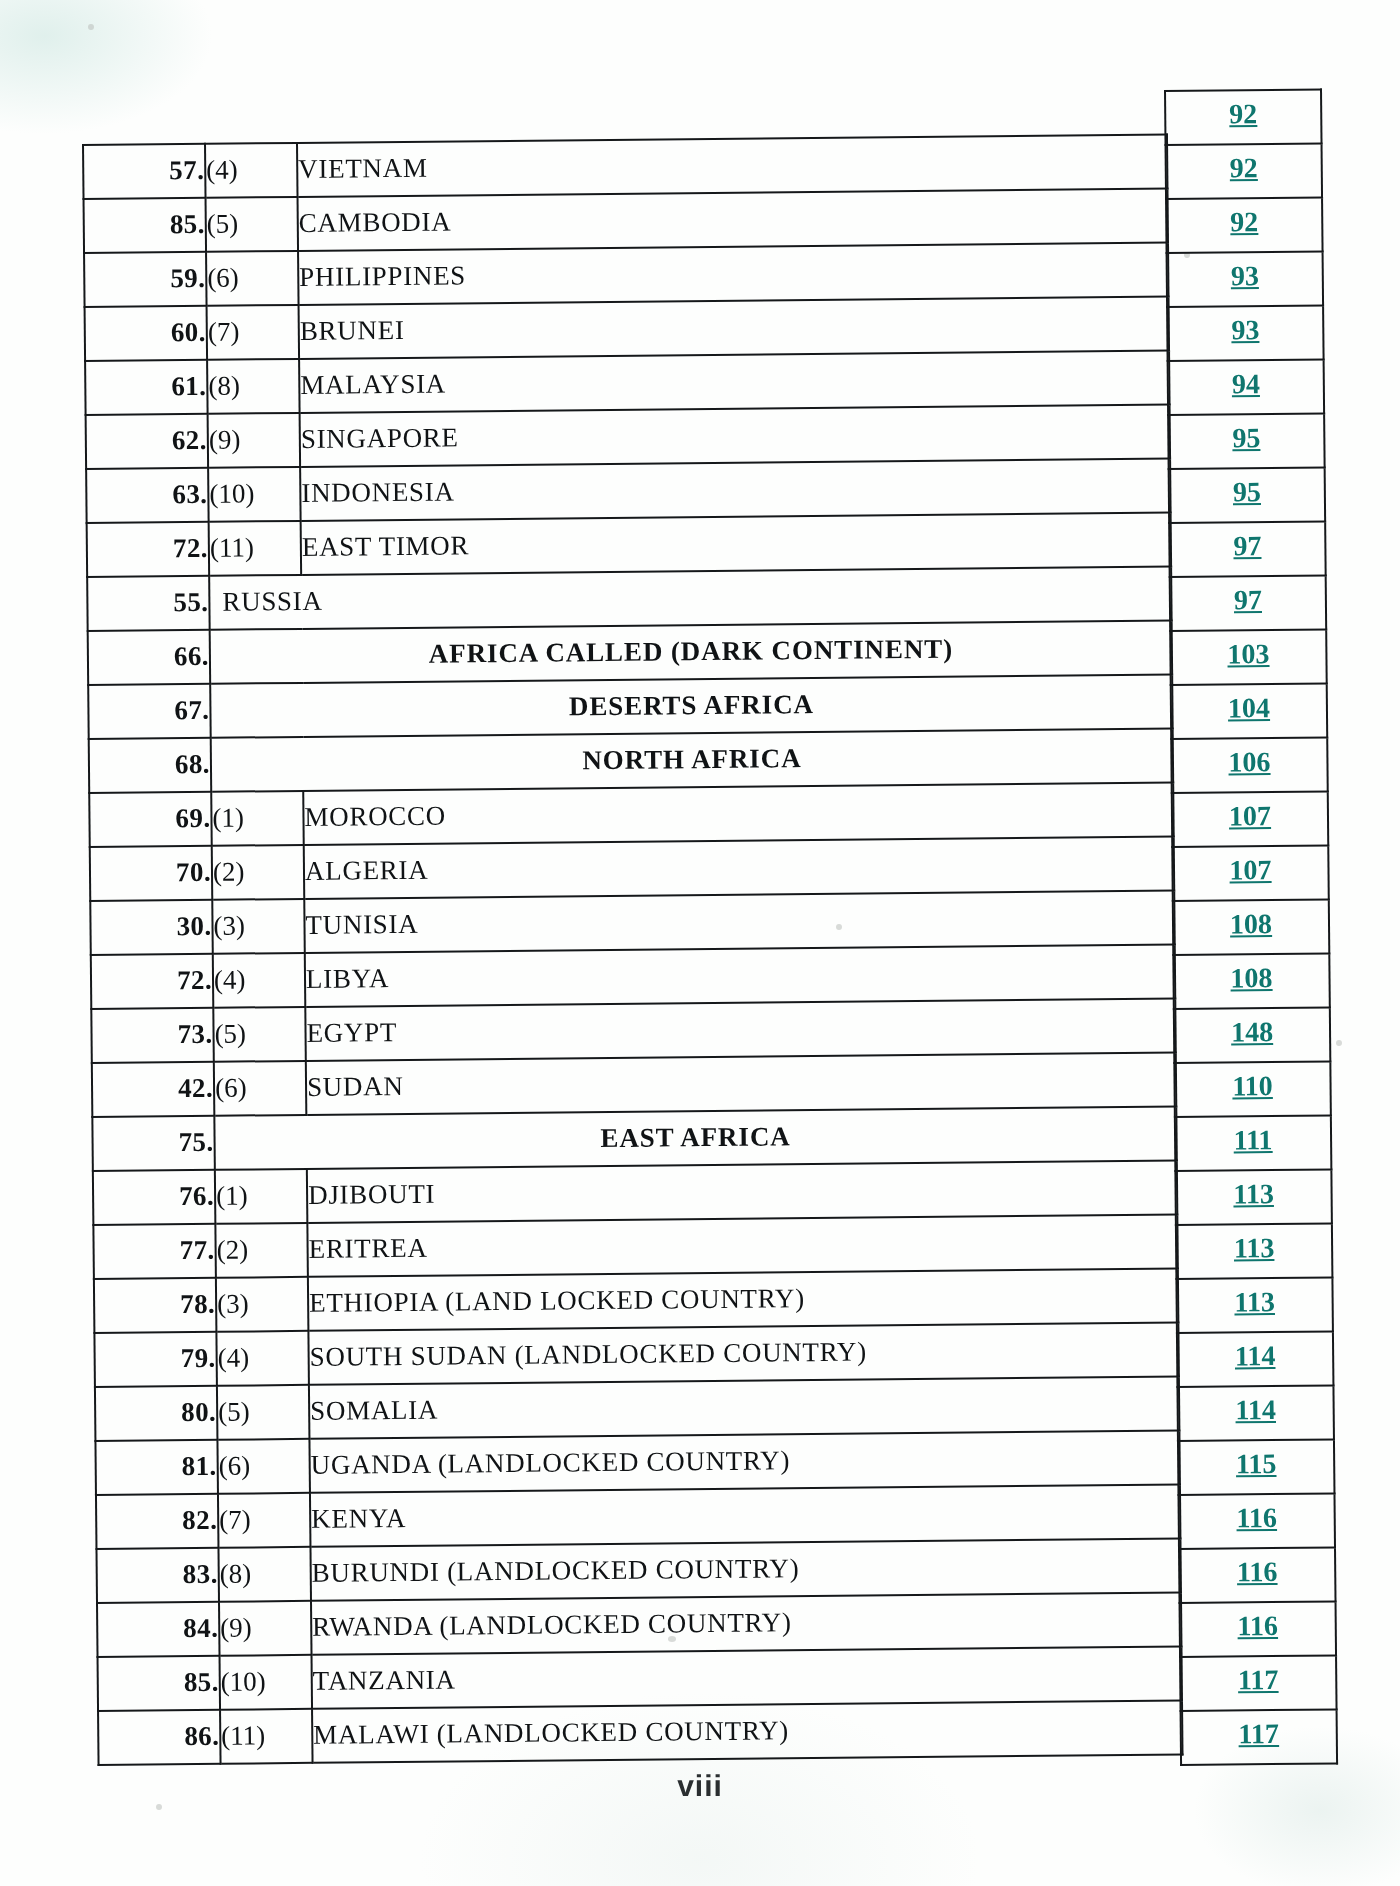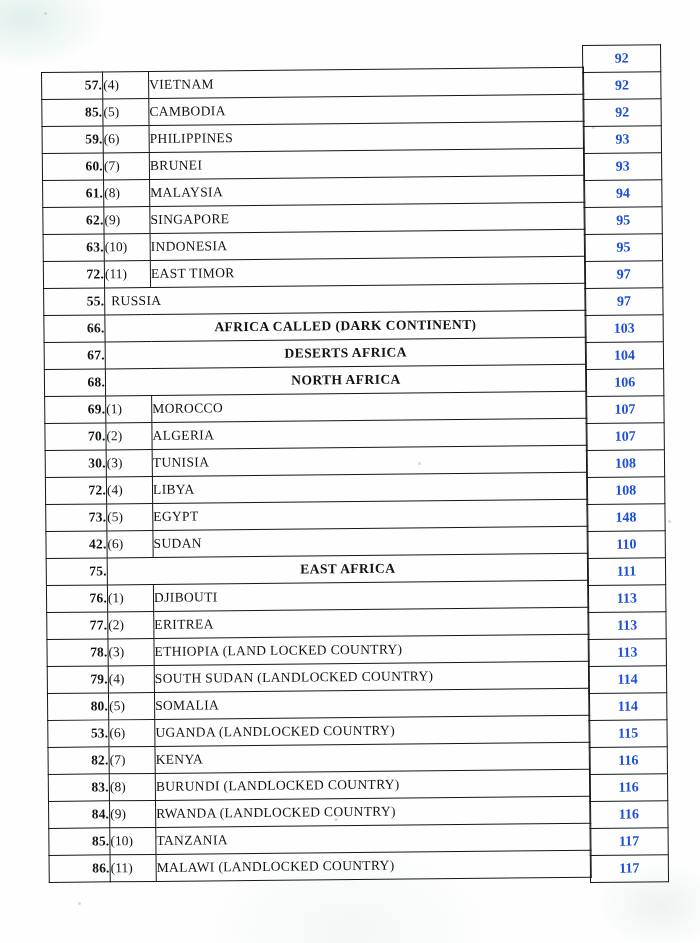--- a/index.html
+++ b/index.html
@@ -82,22 +82,23 @@
     transform:rotate(-0.55deg);
     transform-origin:left top;
   }
   .pagetable td{
     border:1px solid #15181a;
     height:26px;
     padding:0;
     text-align:center;
     font-weight:bold;
     font-size:14px;
-    color:#1d4ed8;
+    color:#0f766e;
     vertical-align:middle;
+    text-decoration:underline;
   }
 
   
   .folio{
     position:absolute;
     left:0;right:0;
     top:885px;
     text-align:center;
     font-family:"Liberation Sans", sans-serif;
     font-size:15px;
@@ -231,21 +232,21 @@
           <td class="c-sn">79.</td>
           <td class="c-sub">(4)</td>
           <td class="c-name">SOUTH SUDAN (LANDLOCKED COUNTRY)</td>
         </tr>
         <tr>
           <td class="c-sn">80.</td>
           <td class="c-sub">(5)</td>
           <td class="c-name">SOMALIA</td>
         </tr>
         <tr>
-          <td class="c-sn">53.</td>
+          <td class="c-sn">81.</td>
           <td class="c-sub">(6)</td>
           <td class="c-name">UGANDA (LANDLOCKED COUNTRY)</td>
         </tr>
         <tr>
           <td class="c-sn">82.</td>
           <td class="c-sub">(7)</td>
           <td class="c-name">KENYA</td>
         </tr>
         <tr>
           <td class="c-sn">83.</td>
@@ -361,13 +362,14 @@
         </tr>
         <tr>
           <td>117</td>
         </tr>
         <tr>
           <td>117</td>
         </tr>
       </tbody>
   </table>
 
+  <div class="folio">viii</div>
 </div>
 
 </body></html>

